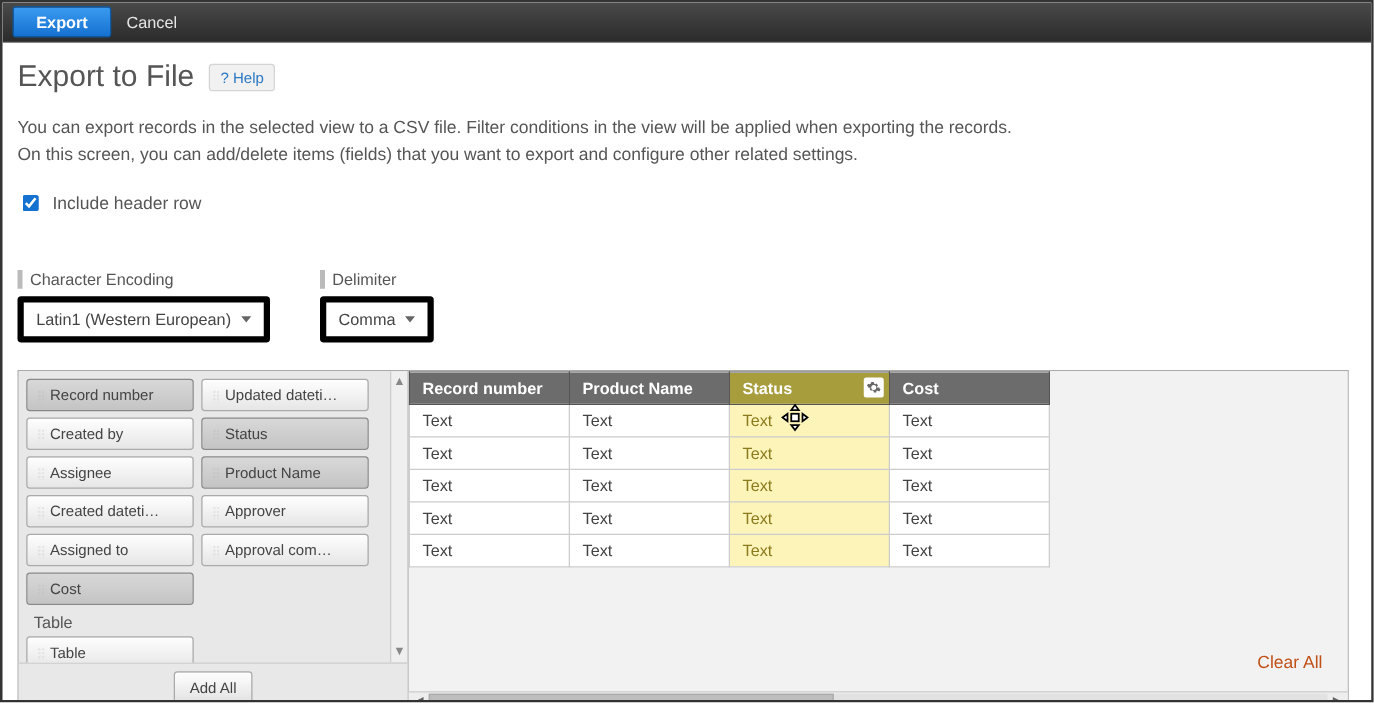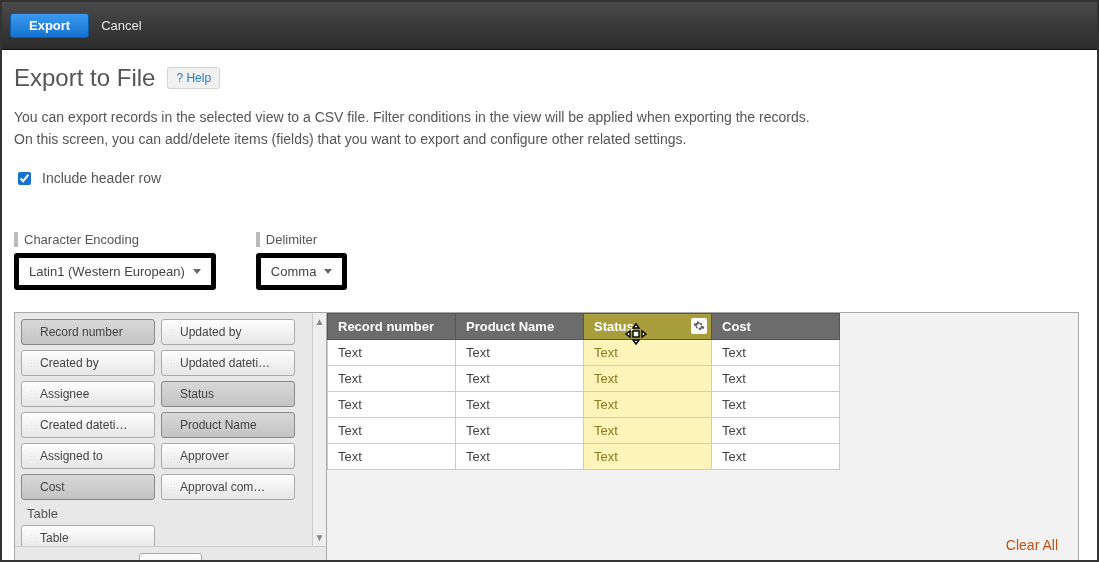--- a/index.html
+++ b/index.html
@@ -11,21 +11,21 @@
     background: #fff;
   }
   .frame {
     width: 1099px;
     height: 562px;
     border: 2px solid #333;
     position: relative;
     overflow: hidden;
   }
   .topbar {
-    height: 48px;
+    height: 32px;
     background: linear-gradient(to bottom, #4a4a4a, #2b2b2b);
     display: flex;
     align-items: center;
     padding: 0 8px;
     gap: 12px;
     border-bottom: 1px solid #111;
   }
   .export-btn {
     background: linear-gradient(to bottom, #3a9af0, #1571d0);
     color: #fff;
@@ -369,21 +369,20 @@
             <div class="palette-cols" id="palette-cols">
                 <div class="palette-col">
                   <div class="field-pill sel"><span class="grip"></span><span>Record number</span></div>
                   <div class="field-pill"><span class="grip"></span><span>Created by</span></div>
                   <div class="field-pill"><span class="grip"></span><span>Assignee</span></div>
                   <div class="field-pill"><span class="grip"></span><span>Created dateti…</span></div>
                   <div class="field-pill"><span class="grip"></span><span>Assigned to</span></div>
                   <div class="field-pill sel"><span class="grip"></span><span>Cost</span></div>
                 </div>
                 <div class="palette-col">
-                  <div class="field-pill"><span class="grip"></span><span>Updated by</span></div>
                   <div class="field-pill"><span class="grip"></span><span>Updated dateti…</span></div>
                   <div class="field-pill sel"><span class="grip"></span><span>Status</span></div>
                   <div class="field-pill sel"><span class="grip"></span><span>Product Name</span></div>
                   <div class="field-pill"><span class="grip"></span><span>Approver</span></div>
                   <div class="field-pill"><span class="grip"></span><span>Approval com…</span></div>
                 </div>
               </div>
             <div class="palette-section-label">Table</div>
             <div class="palette-cols" id="palette-sub" style="margin-top:2px;">
                 <div class="palette-col">

